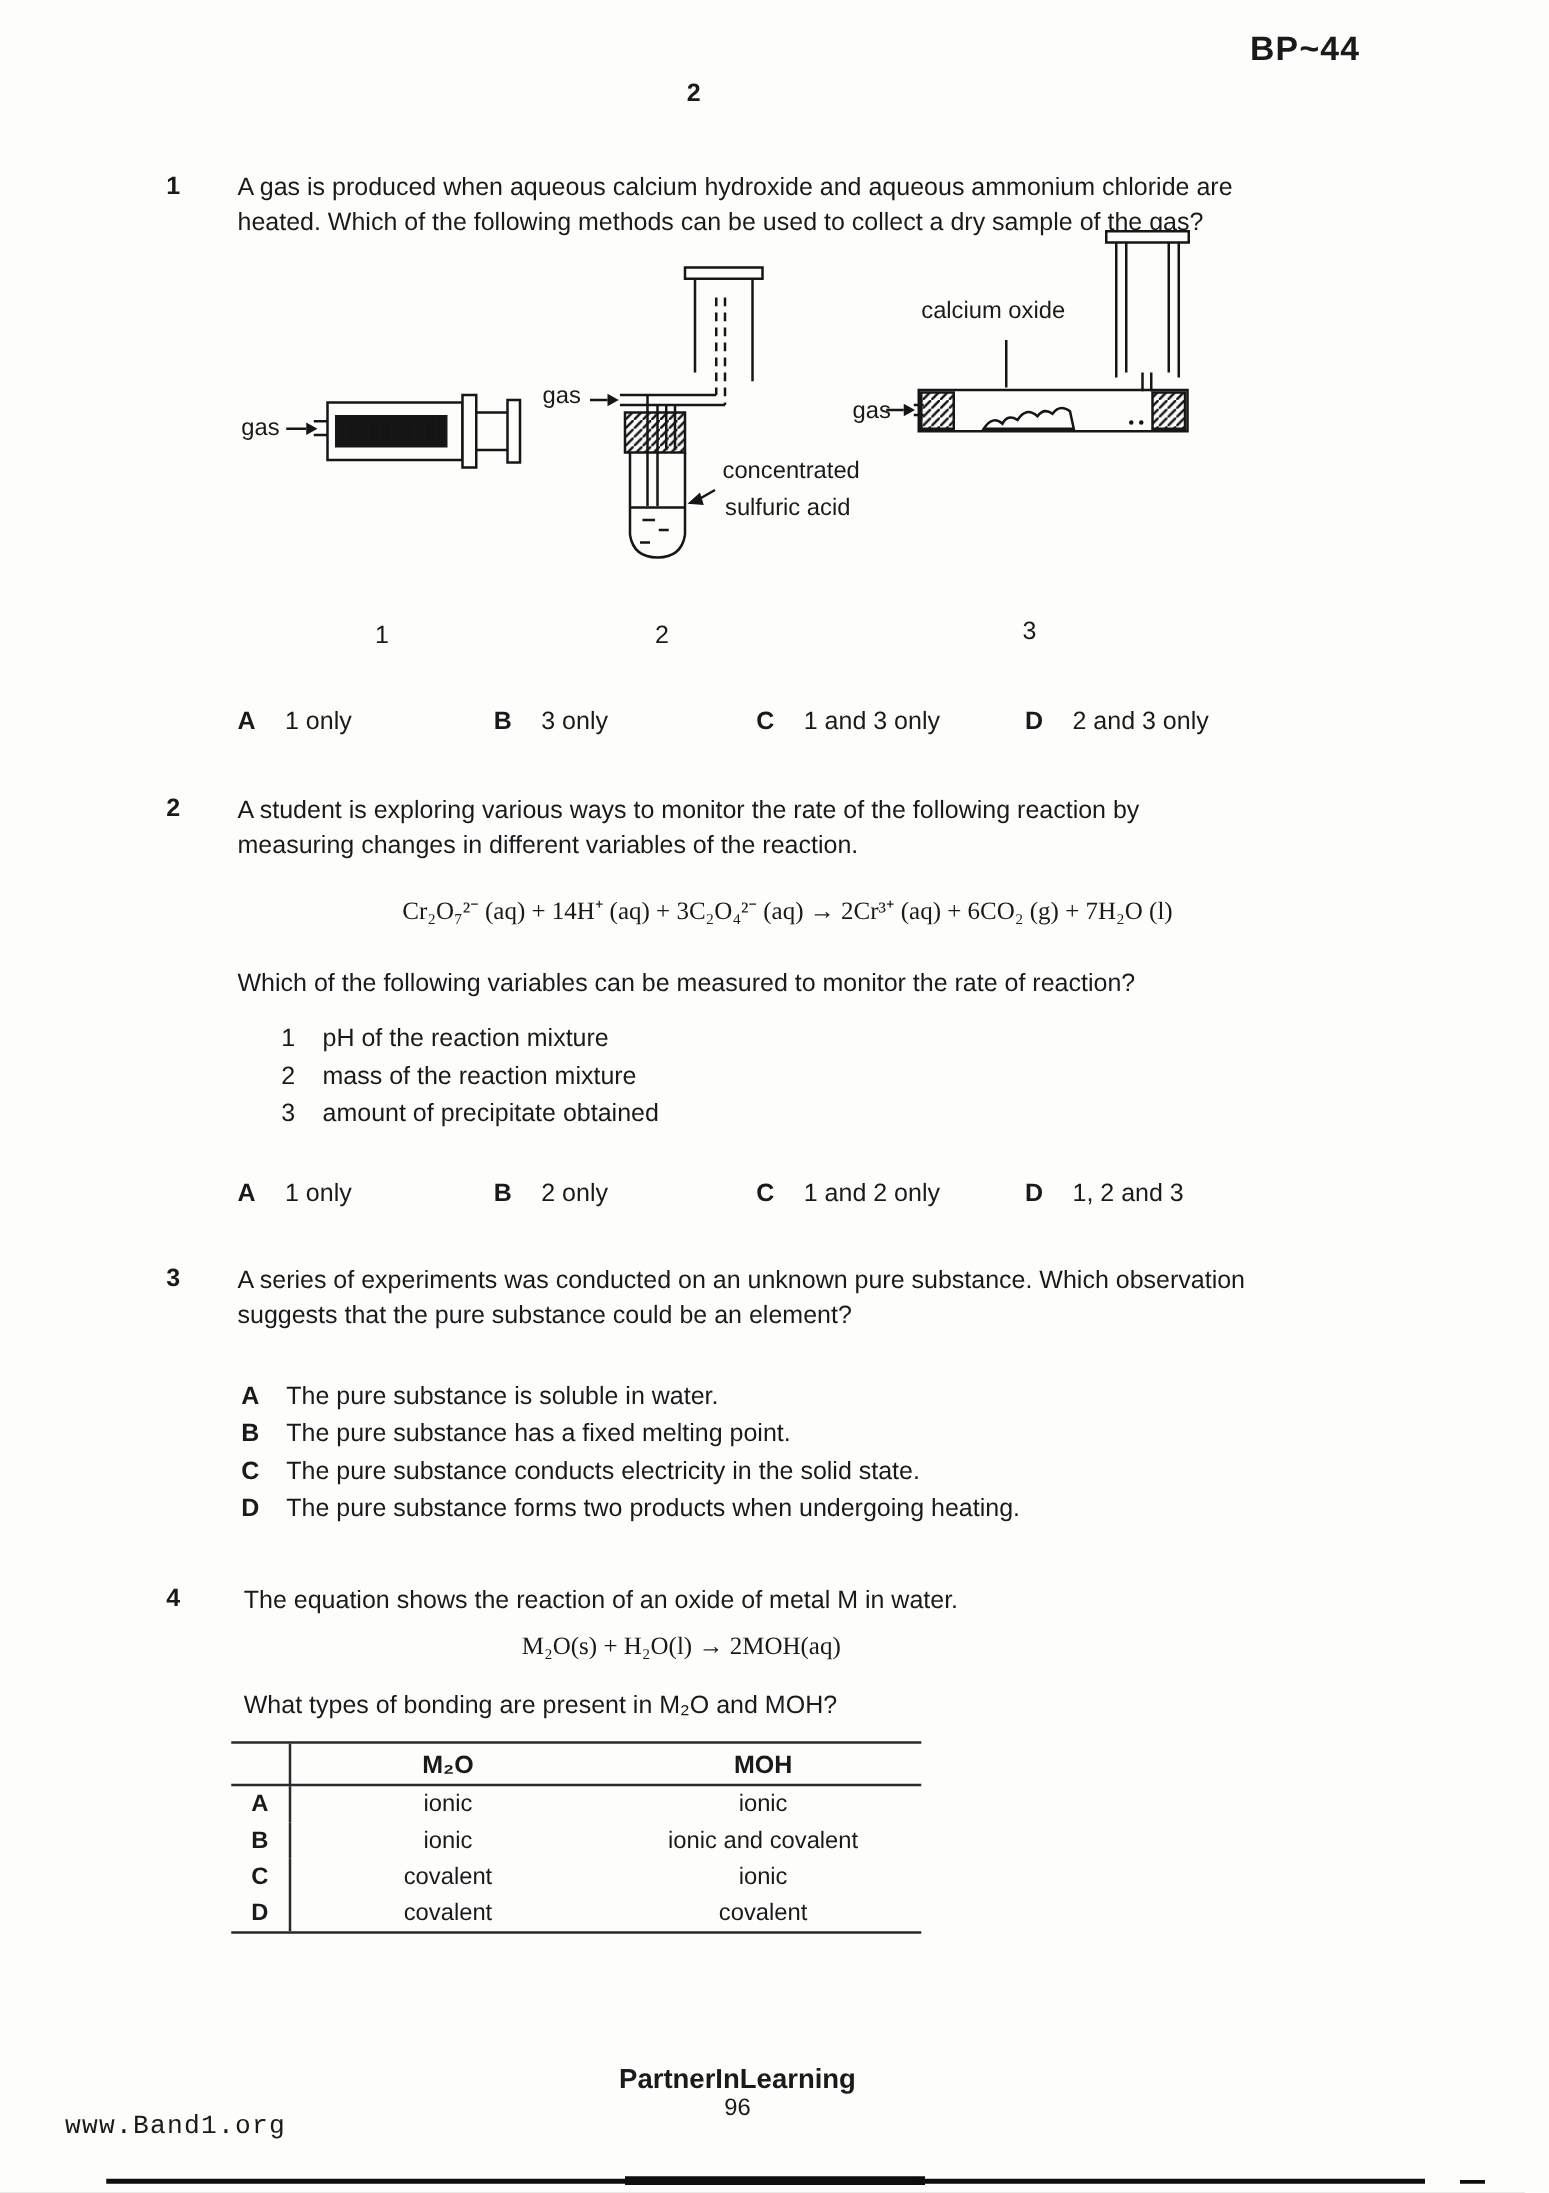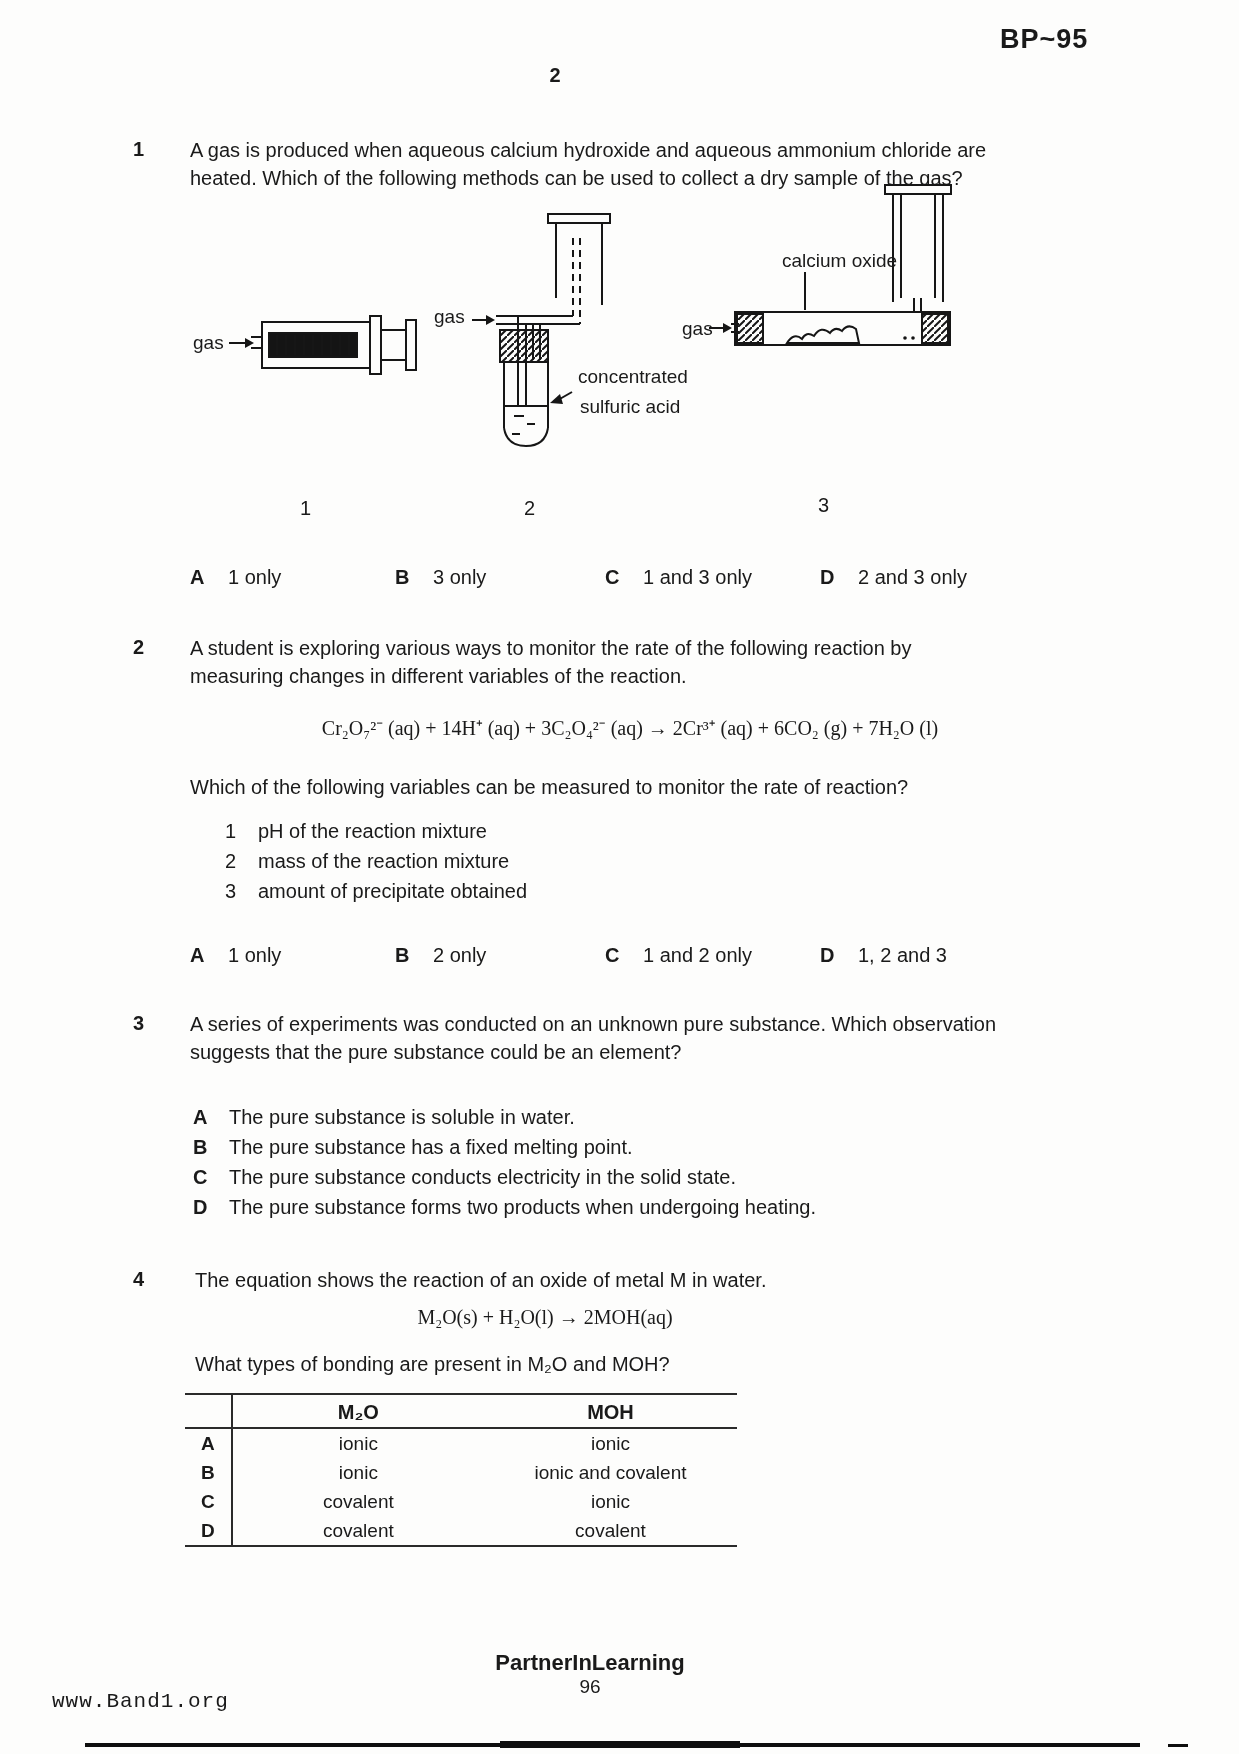--- a/index.html
+++ b/index.html
@@ -34,21 +34,21 @@
   .bt-headline{position:absolute;left:185px;top:1427px;width:552px;border-top:2px solid #2a2a2a;}
   .footer-center{position:absolute;left:0;width:1180px;text-align:center;}
   .bar{position:absolute;background:#0e0e0e;}
   .mono{font-family:"Liberation Mono","DejaVu Sans Mono",monospace;}
 </style>
 </head>
 <body>
 
 <div class="page">
 
-  <div class="abs" style="left:1000px;top:24px;font-size:27px;font-weight:700;letter-spacing:1px;">BP~95</div>
+  <div class="abs" style="left:1000px;top:24px;font-size:27px;font-weight:700;letter-spacing:1px;">BP~44</div>
   <div class="abs" style="left:535px;top:64px;width:40px;text-align:center;font-size:20px;font-weight:700;">2</div>
 
   <div class="qnum" style="left:133px;top:138px;">1</div>
   <div class="qtext" style="left:190px;top:136px;width:810px;">A gas is produced when aqueous calcium hydroxide and aqueous ammonium chloride are heated. Which of the following methods can be used to collect a dry sample of the gas?</div>
 
   <svg class="diagram" style="left:185px;top:312px;" width="250" height="95" viewBox="0 0 250 95">
     <line x1="44" y1="31" x2="60" y2="31"></line>
     <polygon points="60,26 69,31 60,36"></polygon>
     <line x1="66" y1="25" x2="77" y2="25"></line>
     <line x1="66" y1="36" x2="77" y2="36"></line>
@@ -134,21 +134,21 @@
     <circle cx="230" cy="158" r="1.8" fill="#141414" stroke="none"></circle>
     <circle cx="238" cy="158" r="1.8" fill="#141414" stroke="none"></circle>
 
     <line x1="34" y1="148" x2="48" y2="148"></line>
     <polygon points="48,143 57,148 48,153"></polygon>
     <line x1="56" y1="144" x2="64" y2="144"></line>
     <line x1="56" y1="152" x2="64" y2="152"></line>
 
     <line x1="130" y1="92" x2="130" y2="130" stroke-width="3.5"></line>
   </svg>
-  <div class="fig-label" style="left:737px;top:250px;margin-left:45px;">calcium oxide</div>
+  <div class="fig-label" style="left:737px;top:238px;">calcium oxide</div>
   <div class="fig-label" style="left:682px;top:318px;">gas</div>
 
   <div class="fig-num" style="left:300px;top:497px;">1</div>
   <div class="fig-num" style="left:524px;top:497px;">2</div>
   <div class="fig-num" style="left:818px;top:494px;">3</div>
 
   <div class="opt-cell" style="left:190px;top:566px;">
     <span class="L">A</span><span>1 only</span></div>
   <div class="opt-cell" style="left:395px;top:566px;">
     <span class="L">B</span><span>3 only</span></div>

